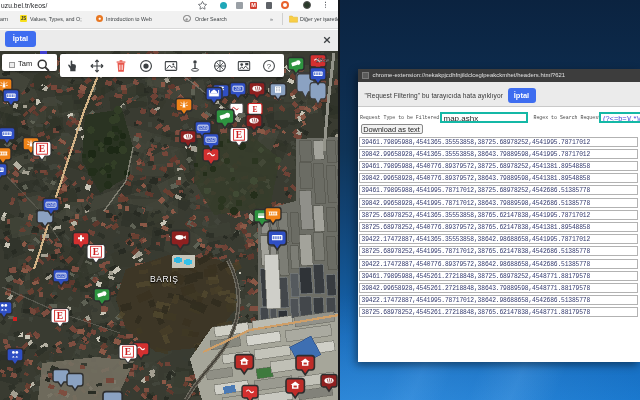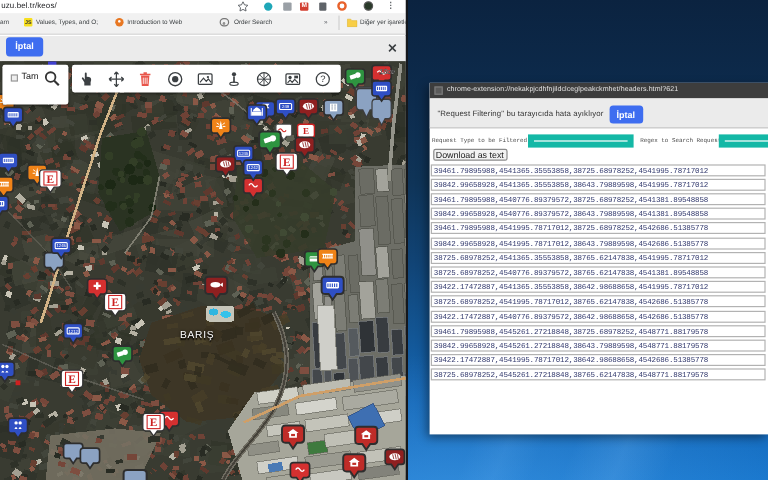--- a/index.html
+++ b/index.html
@@ -12,34 +12,34 @@
 }
 #browser { position:absolute; left:0; top:0; width:340px; height:400px; background:#fff; border-right:2px solid #14171c; overflow:hidden; }
 #addr { position:absolute; left:0; top:0; width:100%; height:11px; background:#fff; }
 #addr .url { position:absolute; left:1px; top:1.5px; font-size:6.6px; color:#202124; letter-spacing:0.1px; }
 #bookbar { position:absolute; left:0; top:11px; width:100%; height:17.5px; background:#f1f1f1; border-bottom:1px solid #d8d8d8; }
 .bk { position:absolute; top:4.8px; font-size:5.3px; color:#3c4043; white-space:nowrap; }
 #infobar { position:absolute; left:0; top:29.5px; width:100%; height:21px; background:#ebebeb; }
 #iptal1 { position:absolute; left:5px; top:1.5px; width:31px; height:15.5px; background:#3e6df0; border-radius:3px;
   color:#fff; font-size:7.5px; font-weight:bold; text-align:center; line-height:15.5px; }
 #map { position:absolute; left:0; top:50.5px; width:339px; height:349.5px; overflow:hidden; background:#44463c; }
-#tb1 { position:absolute; left:2px; top:3.5px; width:55px; height:33px; background:#fff; border-radius:2px; box-shadow:0 1px 2px rgba(0,0,0,0.4); }
+#tb1 { position:absolute; left:2px; top:3.5px; width:55px; height:17px; background:#fff; border-radius:2px; box-shadow:0 1px 2px rgba(0,0,0,0.4); }
 #tb2 { position:absolute; left:60px; top:3.5px; width:224px; height:22.5px; background:#fff; border-radius:2px; box-shadow:0 1px 2px rgba(0,0,0,0.4); }
 #baris { position:absolute; left:150px; top:223px; color:#fff; font-size:8.5px; font-weight:normal; letter-spacing:0.6px;
   text-shadow: 0 0 2px #000, 0 1px 1px #000; }
 #popup { position:absolute; left:357.5px; top:69px; width:282.5px; height:293px; background:#fff; box-shadow:-2px 3px 8px rgba(0,0,0,0.45); overflow:hidden; }
 #ptitle { position:absolute; left:0; top:0; width:100%; height:13px; background:#3d3d3d; }
 #ptitle .ticon { position:absolute; left:4px; top:3px; width:7px; height:7px; background:#5a5a5a; border:1px solid #7a7a7a; }
 #ptitle .ttext { position:absolute; left:15px; top:3.2px; font-size:5.9px; color:#e2e2e2; white-space:nowrap; letter-spacing:0.05px; }
 #pgray { position:absolute; left:0; top:13px; width:100%; height:25px; background:#ebebeb; border-bottom:1px solid #c9c9c9; }
 #pgray .msg { position:absolute; left:7px; top:9.5px; font-size:6.5px; color:#333; letter-spacing:0.1px; }
 #iptal2 { position:absolute; left:150px; top:5.5px; width:28px; height:15.5px; background:#3e6df0; border-radius:3px;
   color:#fff; font-size:7.5px; font-weight:bold; text-align:center; line-height:15.5px; }
 .mlabel { position:absolute; font-family:"Liberation Mono", monospace; font-size:4.9px; color:#4a4a4a; white-space:nowrap; }
-.pinput { position:absolute; height:11.5px; background:#fff; border:5px solid #14b8a6; font-size:8px; color:#222; padding-left:2px; line-height:10px; white-space:nowrap; overflow:hidden; }
+.pinput { position:absolute; height:11.5px; background:#fff; border:2px solid #14b8a6; font-size:8px; color:#222; padding-left:2px; line-height:10px; white-space:nowrap; overflow:hidden; }
 #dlbtn { position:absolute; left:3px; top:54.5px; width:62px; height:10.5px; background:#f2f2f2; border:1px solid #8a8a8a; border-radius:2px;
   font-size:7.4px; color:#222; text-align:center; line-height:9.5px; }
 .drow { position:absolute; left:1px; width:279.5px; height:10px; border:1px solid #b2b2b2; background:#fff;
   font-family:"Liberation Mono", monospace; font-size:6.3px; letter-spacing:-0.15px; color:#333a6e; line-height:9px; padding-left:2px; white-space:nowrap; overflow:hidden; }
 .icn { position:absolute; top:4.5px; width:14px; height:14px; }
 </style></head>
 <body>
 <div id="desktop"></div>
 <div id="beams"></div>
 

